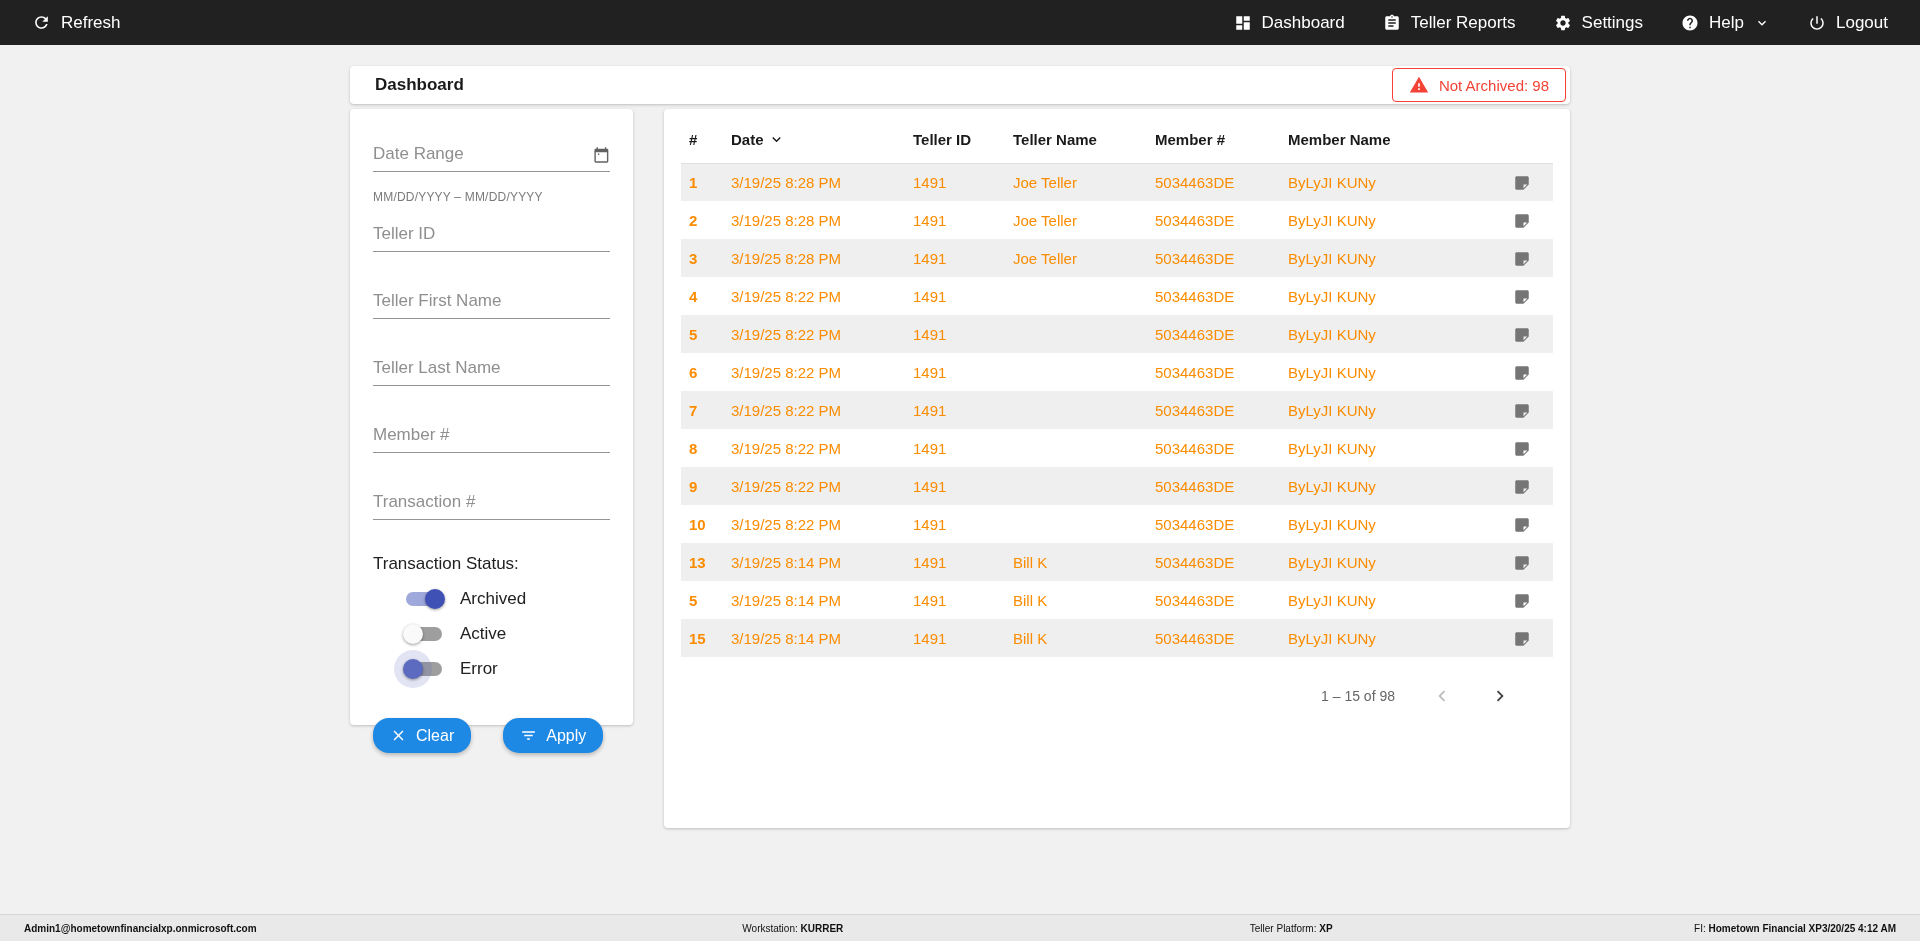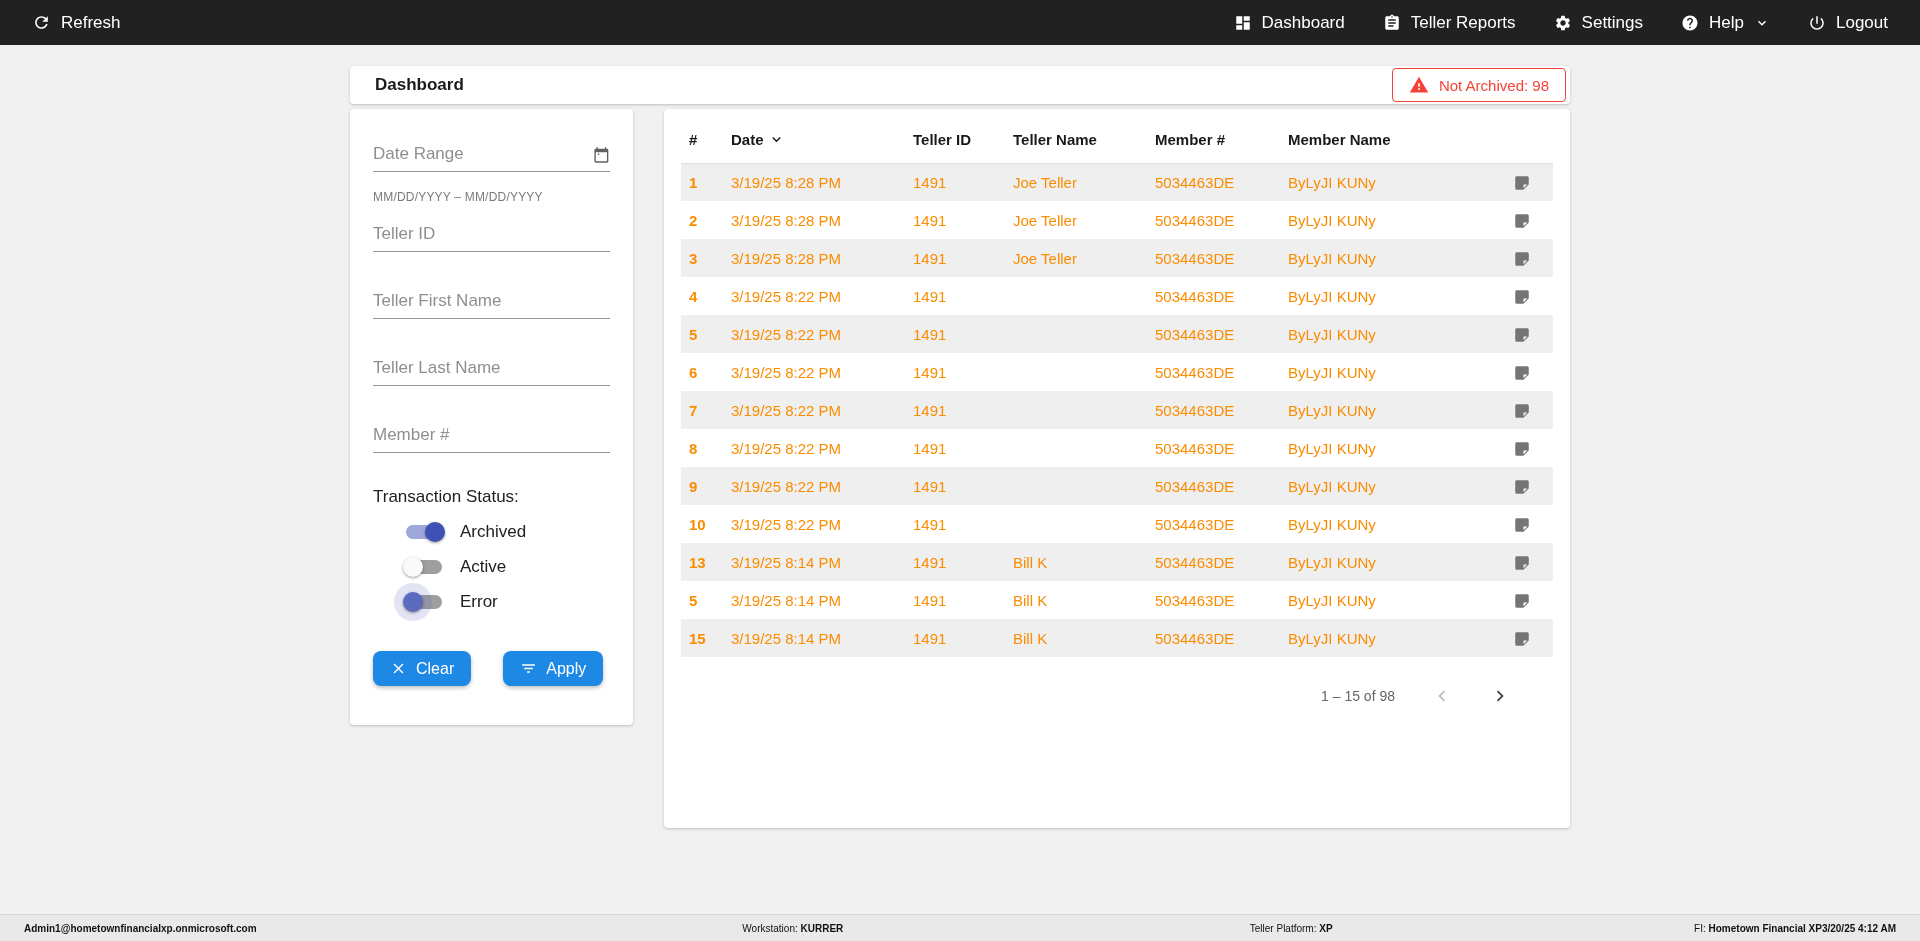--- a/index.html
+++ b/index.html
@@ -65,21 +65,21 @@
     position:absolute; top:1px; left:0; width:20px; height:20px; border-radius:50%;
     background:#fafafa; box-shadow:0 1px 3px rgba(0,0,0,0.4);
   }
   .toggle.on .track { background:#9fa8da; }
   .toggle.on .thumb { left:22px; background:#3f51b5; }
   .toggle.focused .thumb { background:#5c6bc0; box-shadow:0 1px 3px rgba(0,0,0,0.4), 0 0 0 9px rgba(92,107,192,0.18); }
   .toggle-label { font-size:17px; color:#212121; }
   .btn-row { display:flex; gap:32px; margin-top:38px; }
   .btn {
     height:35px; display:flex; align-items:center; gap:9px;
-    background:#1e88e5; color:#fff; border:none; border-radius:8px;
+    background:#1e88e5; color:#fff; border:none; border-radius:16px;
     font-family:inherit; font-size:16px; padding:0 17px; cursor:pointer;
     box-shadow:0 2px 4px rgba(0,0,0,0.25);
   }
 
   
   .table-card { flex:1; height:719px; padding:8px 17px 0; display:flex; flex-direction:column; }
   table { width:100%; border-collapse:collapse; table-layout:fixed; }
   thead th {
     text-align:left; font-size:15px; font-weight:bold; color:#1a1a1a;
     height:46px; border-bottom:1px solid #e0e0e0; padding:0 8px;
@@ -187,20 +187,23 @@
         <input class="mat-input" type="text" placeholder="Teller ID" style="">
       </div>
       <div class="field">
         <input class="mat-input" type="text" placeholder="Teller First Name" style="">
       </div>
       <div class="field">
         <input class="mat-input" type="text" placeholder="Teller Last Name" style="">
       </div>
       <div class="field">
         <input class="mat-input" type="text" placeholder="Member #" style="">
+      </div>
+      <div class="field">
+        <input class="mat-input" type="text" placeholder="Transaction #" style="">
       </div>
 
       <div class="status-label">Transaction Status:</div>
 
       <label class="toggle on">
         <span class="switch">
             <span class="track"></span>
             <span class="thumb"></span>
           </span>
         <span class="toggle-label">Archived</span>

